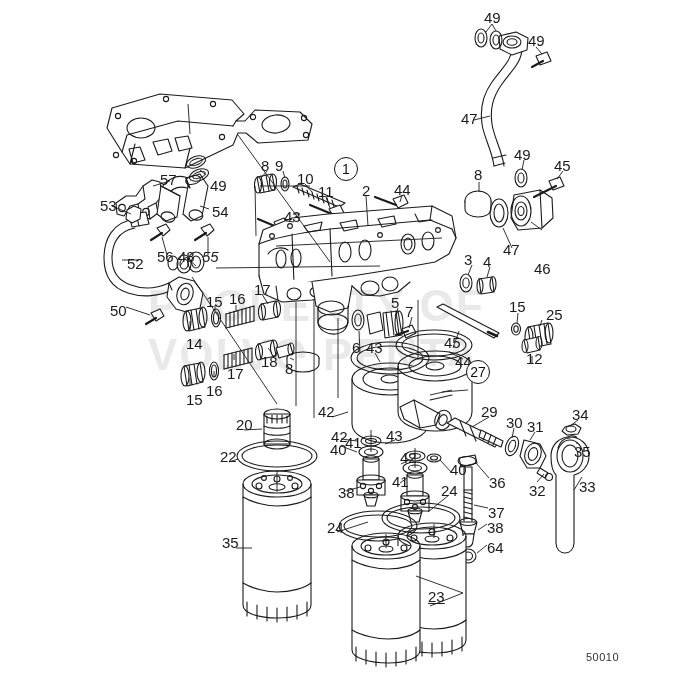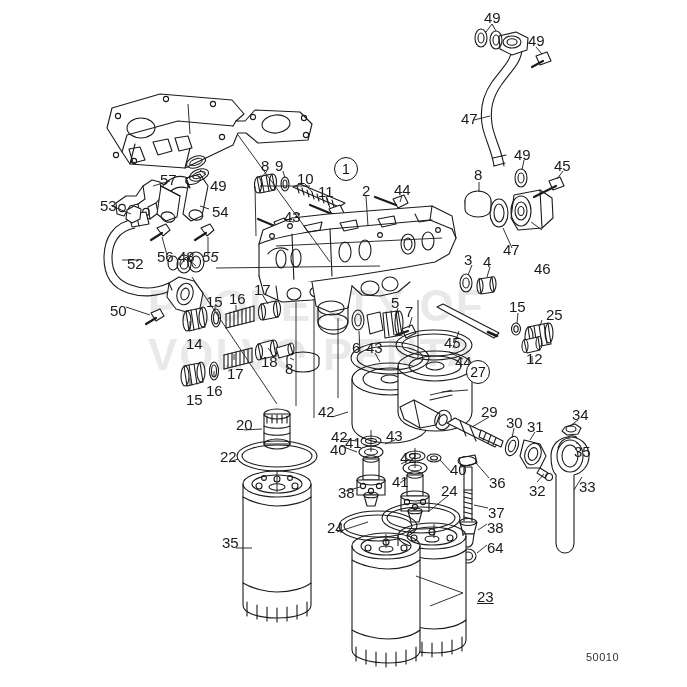--- a/index.html
+++ b/index.html
@@ -734,21 +734,21 @@
 
   <div class="cl" style="left:331px;top:429px;">42</div>
   <div class="cl" style="left:345px;top:435px;">41</div>
   <div class="cl" style="left:330px;top:442px;">40</div>
   <div class="cl" style="left:386px;top:428px;">43</div>
   <div class="cl" style="left:400px;top:450px;">42</div>
   <div class="cl" style="left:392px;top:474px;">41</div>
   <div class="cl" style="left:338px;top:485px;">38</div>
   <div class="cl" style="left:441px;top:483px;">24</div>
   <div class="cl" style="left:327px;top:520px;">24</div>
-  <div class="cl" style="left:477px;top:589px;text-decoration:underline;">23</div>
+  <div class="cl" style="left:428px;top:589px;text-decoration:underline;">23</div>
 
   <div class="cl" style="left:236px;top:417px;">20</div>
   <div class="cl" style="left:220px;top:449px;">22</div>
   <div class="cl" style="left:222px;top:535px;">35</div>
 
   <div class="circ" style="left:334px;top:157px;">1</div>
   <div class="circ" style="left:466px;top:360px;">27</div>
 
   <div class="docid">50010</div>
 

